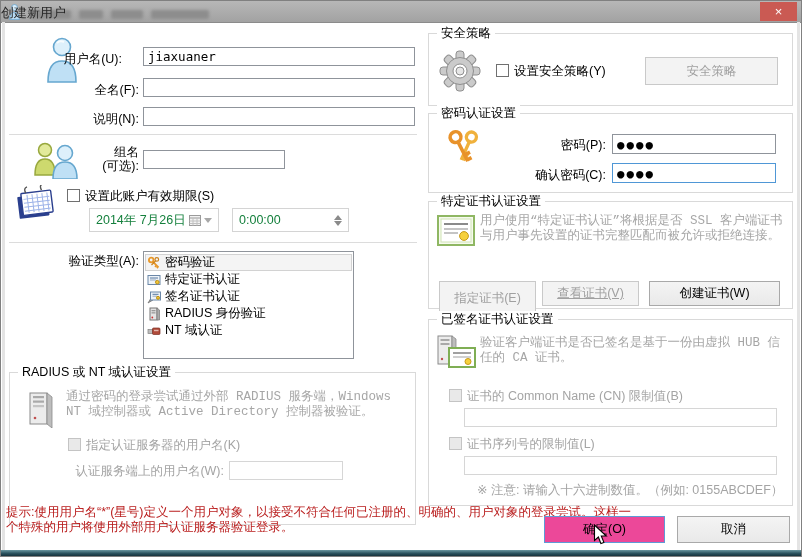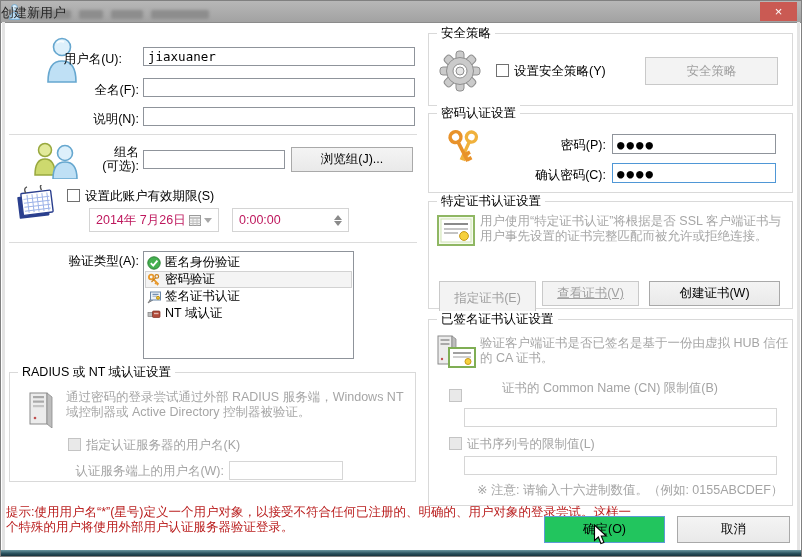--- a/index.html
+++ b/index.html
@@ -23,34 +23,34 @@
   .lbl.r{text-align:right;}
   .gray{color:#a4a4a4;}
   .tb{position:absolute;background:#fff;border:1px solid #8f949b;box-sizing:border-box;
       font-family:"DejaVu Sans Mono",monospace;font-size:12.5px;padding:1px 4px;outline:none;}
   .tb.dis{border-color:#d6d6d6;color:#a3a3a3;}
   .tb.focus{border-color:#4f97d6;}
   .btn{position:absolute;display:flex;align-items:center;justify-content:center;
        background:linear-gradient(#f4f4f4,#e9e9e9);border:1px solid #a9a9a9;box-sizing:border-box;
        font-size:12.5px;color:#000;white-space:nowrap;cursor:default;}
   .btn.dis{background:#f3f3f3;border-color:#c9c9c9;color:#a0a0a0;}
-  .btn.def{background:#22c55e;border-color:#5e9ad6;}
+  .btn.def{background:#ec4899;border-color:#5e9ad6;}
   .chk{position:absolute;width:13px;height:13px;background:#fff;border:1px solid #707070;box-sizing:border-box;}
   .chk.dis{background:#e9e9e9;border-color:#c4c4c4;}
   .fs{position:absolute;border:1px solid #d9d9d9;box-sizing:border-box;}
   .fs .legend{position:absolute;top:-9px;left:8px;background:#fff;padding:0 4px;white-space:nowrap;}
-  .desc{position:absolute;line-height:15px;color:#a6a6a6;}
+  .desc{position:absolute;line-height:15px;color:#a6a6a6;font-family:Liberation Mono, monospace;}
   .sep{position:absolute;height:1px;background:#dcdcdc;}
   
   .list{position:absolute;background:#fff;border:1px solid #8f949b;box-sizing:border-box;padding:2px 1px;}
   .li{height:17px;display:flex;align-items:center;gap:4px;padding:0 2px;white-space:nowrap;}
   .li.sel{background:#f4f4f4;box-shadow:inset 0 0 0 1px #d2d2d2;}
   
   .combo{position:absolute;border:1px solid #d4d4d4;background:#fff;box-sizing:border-box;
-         display:flex;align-items:center;color:#be185d;padding:2px 6px;}
+         display:flex;align-items:center;color:#15803d;padding:2px 6px;}
   .combo .rightpart{margin-left:auto;display:flex;align-items:center;gap:3px;}
   .spins{margin-left:auto;display:flex;flex-direction:column;justify-content:center;gap:1px;}
   .tri-up{width:0;height:0;border-left:4px solid transparent;border-right:4px solid transparent;border-bottom:5px solid #8a8a8a;}
   .tri-dn{width:0;height:0;border-left:4px solid transparent;border-right:4px solid transparent;border-top:5px solid #8a8a8a;}
   .hint{position:absolute;line-height:15px;color:#b91c1c;}
   svg{display:block;}
 </style>
 </head>
 <body>
 
@@ -104,21 +104,20 @@
         <circle cx="32" cy="12" r="7.5" fill="#ddf0fb" stroke="#66a7cf" stroke-width="1.6"></circle>
         <path d="M20 38 C20 25 25 21 32 21 C39 21 44 25 44 38 Z" fill="#bfe0f5" stroke="#66a7cf" stroke-width="1.6"></path>
       </g>
     </svg>
   </span>
   <div class="lbl r" style="left:60px;top:144px;width:78px;line-height:14px;">
     <div>组名</div>
     <div>(可选):</div>
   </div>
   <input class="tb" style="left: 142px; top: 149px; width: 142px; height: 19px;">
-  <div class="btn" style="left:290px;top:146px;width:122px;height:25px;">浏览组(J)...</div>
 
   <span class="abs" style="left:14px;top:184px;">
     <svg width="40" height="36" viewBox="0 0 40 36">
       <g transform="rotate(-7 20 18)">
         <rect x="3" y="10" width="30" height="22" rx="1" fill="#2a3f8e"></rect>
         <rect x="7" y="7" width="30" height="22" rx="1" fill="#fff" stroke="#2a3f8e" stroke-width="1.4"></rect>
         <g stroke="#9db3e8" stroke-width="1">
           <line x1="9" y1="13" x2="35" y2="13"></line>
             <line x1="9" y1="17" x2="35" y2="17"></line>
           <line x1="9" y1="21" x2="35" y2="21"></line>
@@ -160,69 +159,83 @@
       <span class="tri-up"></span>
       <span class="tri-dn"></span>
     </span>
   </div>
 
   <div class="sep" style="left:8px;top:241px;width:408px;"></div>
 
   <div class="lbl r" style="left:40px;top:252px;width:98px;">验证类型(A):</div>
 
   <div class="list" style="left:142px;top:250px;width:211px;height:108px;">
-    <div class="li">
-      <span>
-        <svg width="14" height="14" viewBox="0 0 14 14">
-          <circle cx="7" cy="7" r="6.2" fill="#45b050" stroke="#2e8438"></circle>
-          <path d="M3.8 7.2 L6.2 9.6 L10.4 4.6" stroke="#fff" stroke-width="1.8" fill="none"></path>
-        </svg>
-      </span>
-      <span>匿名身份验证</span>
-    </div>
     <div class="li sel">
       <span>
         <svg width="14" height="14" viewBox="0 0 14 14">
           <g stroke="#e8982a" fill="none" stroke-width="1.8">
             <circle cx="4.2" cy="4" r="2.3"></circle>
               <path d="M6 5.8 L11.5 11.3 M9.5 9.3 L8 10.8 M11 10.8 L9.8 12"></path>
           </g>
           <g stroke="#c97f1a" fill="none" stroke-width="1.2">
             <circle cx="9.8" cy="3.4" r="1.8"></circle>
               <path d="M8.6 4.8 L4.5 9"></path>
           </g>
         </svg>
       </span>
       <span>密码验证</span>
     </div>
     <div class="li">
       <span>
         <svg width="14" height="14" viewBox="0 0 14 14">
+          <rect x="1" y="2.5" width="12" height="9" fill="#eef3f8" stroke="#6b87a8"></rect>
+          <line x1="3" y1="5" x2="11" y2="5" stroke="#5577a0"></line>
+          <line x1="3" y1="7" x2="9" y2="7" stroke="#98a8bd"></line>
+          <circle cx="10.3" cy="9.2" r="1.8" fill="#f2c63a" stroke="#bb8f13"></circle>
+        </svg>
+      </span>
+      <span>特定证书认证</span>
+    </div>
+    <div class="li">
+      <span>
+        <svg width="14" height="14" viewBox="0 0 14 14">
           <path d="M1 13 L4 8 L6 10 Z" fill="#9a9a9a" stroke="#6e6e6e" stroke-width=".7"></path>
           <rect x="3.5" y="2" width="10" height="8" fill="#eef3f8" stroke="#6b87a8"></rect>
           <line x1="5.5" y1="4.3" x2="11.5" y2="4.3" stroke="#5577a0"></line>
           <line x1="5.5" y1="6.2" x2="10" y2="6.2" stroke="#98a8bd"></line>
           <circle cx="11" cy="7.8" r="1.5" fill="#f2c63a" stroke="#bb8f13"></circle>
         </svg>
       </span>
       <span>签名证书认证</span>
     </div>
     <div class="li">
       <span>
         <svg width="14" height="14" viewBox="0 0 14 14">
+          <rect x="3" y="1" width="7" height="12" fill="#e4e4e4" stroke="#777"></rect>
+          <polygon points="10,1 12.5,3 12.5,13 10,13" fill="#ababab" stroke="#777" stroke-width=".7"></polygon>
+          <rect x="4.5" y="3" width="4" height="1.3" fill="#999"></rect>
+          <rect x="4.5" y="5.2" width="4" height="1.3" fill="#999"></rect>
+          <circle cx="5.3" cy="10.5" r=".9" fill="#c33"></circle>
+        </svg>
+      </span>
+      <span>RADIUS 身份验证</span>
+    </div>
+    <div class="li">
+      <span>
+        <svg width="14" height="14" viewBox="0 0 14 14">
           <rect x="1" y="5.5" width="5" height="4" fill="#bdbdbd" stroke="#808080" stroke-width=".7"></rect>
           <rect x="5.5" y="4" width="7.5" height="6.5" rx="1" fill="#b04a3a" stroke="#7d2f24" stroke-width=".7"></rect>
           <rect x="7" y="5.8" width="4.5" height="1.4" fill="#e3b7ae"></rect>
         </svg>
       </span>
       <span>NT 域认证</span>
     </div>
   </div>
 
-  <div class="fs" style="left:8px;top:371px;width:407px;height:110px;">
+  <div class="fs" style="left:8px;top:371px;width:407px;height:153px;">
     <span class="legend">RADIUS 或 NT 域认证设置</span>
     <span class="abs" style="left:16px;top:17px;">
       <svg width="30" height="38" viewBox="0 0 30 38">
         <rect x="4" y="3" width="17" height="31" fill="#ececec" stroke="#8a8a8a"></rect>
         <polygon points="21,3 26,7 26,38 21,34" fill="#bdbdbd" stroke="#8a8a8a" stroke-width=".8"></polygon>
         <rect x="7" y="6" width="11" height="2.2" fill="#a9a9a9"></rect>
         <rect x="7" y="10.5" width="11" height="2.2" fill="#a9a9a9"></rect>
         <rect x="7" y="15" width="11" height="2.2" fill="#c4c4c4"></rect>
         <circle cx="9" cy="28" r="1.3" fill="#c05050"></circle>
       </svg>
@@ -302,21 +315,21 @@
         <rect x="5.5" y="9" width="9" height="2" fill="#a9a9a9"></rect>
         <circle cx="7" cy="25" r="1.2" fill="#c05050"></circle>
         <rect x="14" y="14" width="26" height="19" fill="#fff" stroke="#7fae54" stroke-width="2"></rect>
         <line x1="18" y1="19" x2="36" y2="19" stroke="#8a8a8a" stroke-width="1.6"></line>
         <line x1="18" y1="23" x2="36" y2="23" stroke="#b0b0b0" stroke-width="1.2"></line>
         <circle cx="33" cy="27.5" r="3" fill="#f6d03c" stroke="#c79a18"></circle>
       </svg>
     </span>
     <div class="desc" style="left:51px;top:16px;width:312px;">验证客户端证书是否已签名是基于一份由虚拟 HUB 信任的 CA 证书。</div>
     <div class="chk dis" style="left:20px;top:69px;"></div>
-    <div class="lbl gray" style="left:38px;top:60px;margin-left:35px;">证书的 Common Name (CN) 限制值(B)</div>
+    <div class="lbl gray" style="left:38px;top:68px;">证书的 Common Name (CN) 限制值(B)</div>
     <input class="tb dis" style="left: 35px; top: 88px; width: 313px; height: 19px;">
     <div class="chk dis" style="left:20px;top:117px;"></div>
     <div class="lbl gray" style="left:38px;top:116px;">证书序列号的限制值(L)</div>
     <input class="tb dis" style="left: 35px; top: 136px; width: 313px; height: 19px;">
     <div class="lbl gray" style="left:48px;top:162px;">※ 注意: 请输入十六进制数值。（例如: 0155ABCDEF）</div>
   </div>
 
   <div class="hint" style="left:5px;top:504px;width:636px;">提示:使用用户名“*”(星号)定义一个用户对象，以接受不符合任何已注册的、明确的、用户对象的登录尝试。这样一个特殊的用户将使用外部用户认证服务器验证登录。</div>
 
   <div class="btn def" style="left:543px;top:515px;width:121px;height:27px;">确定(O)</div>

